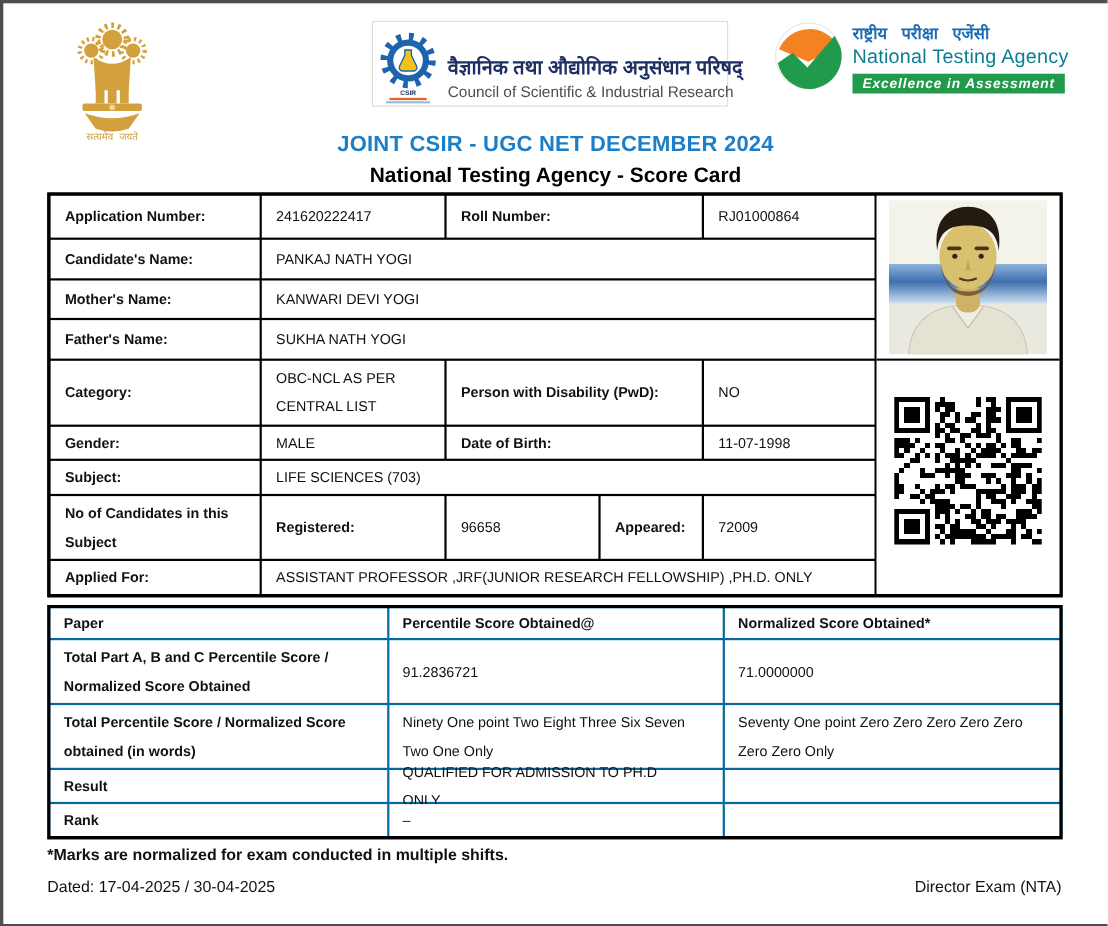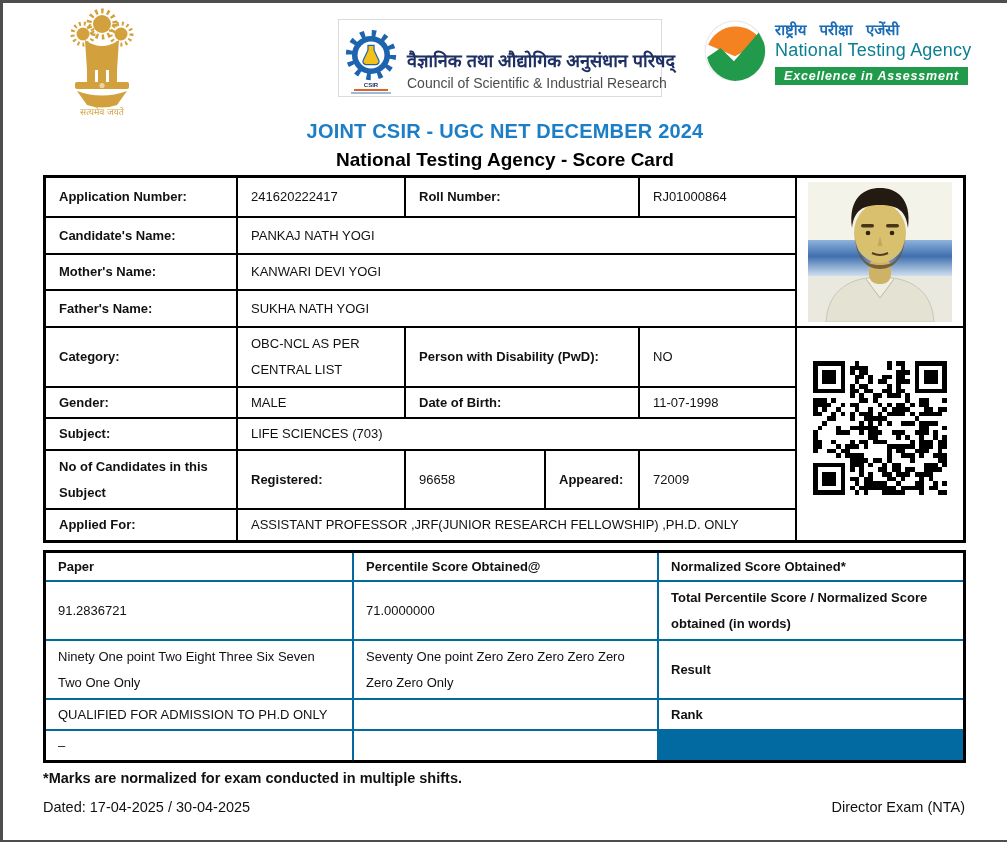--- a/index.html
+++ b/index.html
@@ -3,21 +3,21 @@
 <meta charset="utf-8">
 <style>
   html,body{margin:0;padding:0;background:#fff;}
   #page{
     position:relative; width:1007px; height:842px; background:#fff;
     font-family:"Liberation Sans","DejaVu Sans",sans-serif; color:#111;
     border-left:3px solid #4e4e4e; border-top:3px solid #4e4e4e; border-bottom:2px solid #4e4e4e;
     box-sizing:border-box; overflow:hidden;
   }
   
-  .emblem{position:absolute; left:60px; top:0;}
+  .emblem{position:absolute; left:60px; top:12px;font-family:Liberation Mono, monospace;}
   .csir-block{
     position:absolute; left:335px; top:16px; width:324px; height:78px;
     border:1px solid #dcdcdc; display:flex; align-items:flex-end; gap:10px; padding:2px 6px; box-sizing:border-box;
   }
   .csir-logo{display:flex; flex-direction:column; align-items:center; width:60px;}
   .csir-micro{display:flex; flex-direction:column; align-items:center; line-height:1; margin-top:1px;}
   .csir-micro .t{font-size:6px; font-weight:bold; color:#1e2f63;}
   .csir-micro .b1{width:34px;height:2px;background:#e2622a;margin-top:1px;}
   .csir-micro .b2{width:40px;height:2px;background:#9dbbd8;margin-top:1px;}
   .csir-text{display:flex; flex-direction:column; justify-content:center;}
@@ -519,20 +519,21 @@
             </svg></div>
       </div>
     </div>
   </div>
 
   <div class="score-grid">
     <div class="cell lbl">Paper</div>
     <div class="cell lbl">Percentile Score Obtained@</div>
     <div class="cell lbl">Normalized Score Obtained*</div>
 
+    <div class="cell lbl">Total Part A, B and C Percentile Score / Normalized Score Obtained</div>
     <div class="cell">91.2836721</div>
     <div class="cell">71.0000000</div>
 
     <div class="cell lbl">Total Percentile Score / Normalized Score obtained (in words)</div>
     <div class="cell">Ninety One point Two Eight Three Six Seven Two One Only</div>
     <div class="cell">Seventy One point Zero Zero Zero Zero Zero Zero Zero Only</div>
 
     <div class="cell lbl">Result</div>
     <div class="cell">QUALIFIED FOR ADMISSION TO PH.D ONLY</div>
     <div class="cell"></div>

